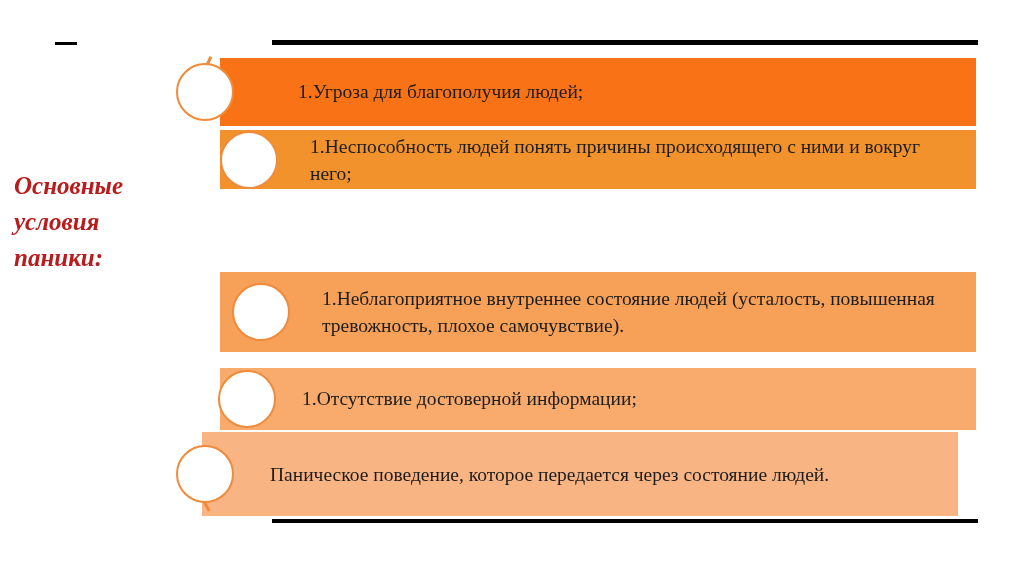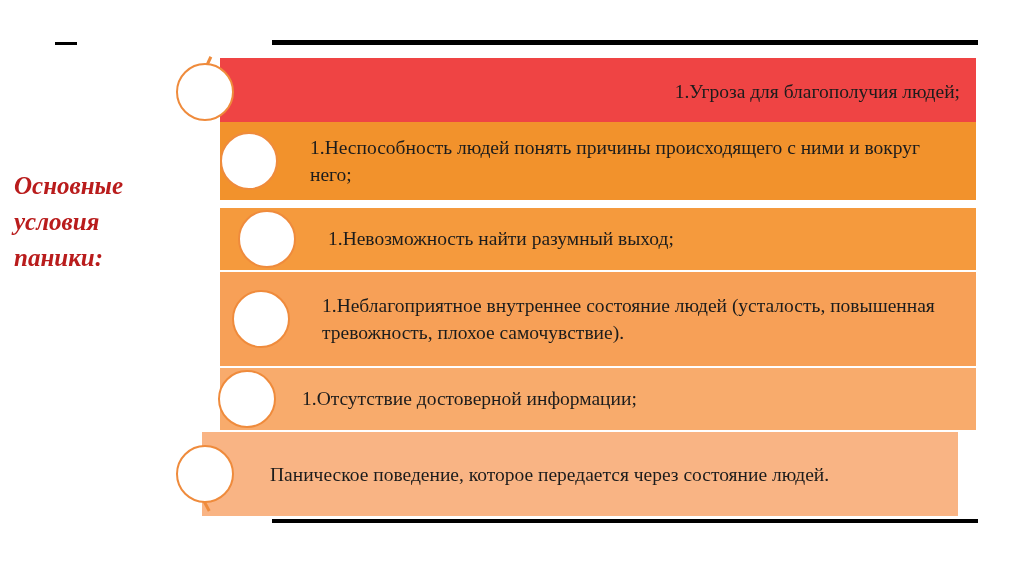--- a/index.html
+++ b/index.html
@@ -106,23 +106,23 @@
   .tail {
     position: absolute;
     width: 3px;
     height: 16px;
     background: #ef8b3c;
     z-index: 2;
   }
 
   
   .r1 { top: 0px;   height: 68px;  width: 800px; }
-  .r2 { top: 64px;  height: 78px;  width: 800px; }
+  .r2 { top: 72px;  height: 59px;  width: 800px; }
   .r3 { top: 150px; height: 62px;  width: 800px; }
-  .r4 { top: 214px; height: 94px;  width: 800px; }
+  .r4 { top: 214px; height: 80px;  width: 800px; }
   .r5 { top: 310px; height: 62px;  width: 800px; }
   .r6 { top: 374px; height: 84px;  width: 800px; }
 
   .b1 { width: 756px; background: #ee8c1c; }
   .b2 { width: 756px; background: #f2922c; }
   .b3 { width: 756px; background: #f59a3d; }
   .b4 { width: 756px; background: #f7a057; }
   .b5 { width: 756px; background: #f8ab6c; }
   .b6 { width: 756px; background: #f9b484; }
 
@@ -141,40 +141,34 @@
 
   <div class="dash-left"></div>
   <div class="rule-top"></div>
   <div class="rule-bottom"></div>
 
   <div class="side-title">Основные условия паники:</div>
 
   <div class="bars">
 
     <div class="row r1">
-      <div class="bar b1" style="background: #ef4444; justify-content: flex-end;">
+      <div class="bar b1" style="background: #f97316;">
         <div class="bar-text">1.Угроза для благополучия людей;</div>
       </div>
       <div class="tail" style="left:30px; top:-2px; transform:rotate(25deg);"></div>
       <div class="circle" style="border-color: rgb(239, 139, 60);"></div>
     </div>
 
     <div class="row r2">
       <div class="bar b2" style="background: rgb(242, 146, 44);">
         <div class="bar-text two-line">1.Неспособность людей понять причины происходящего с ними и вокруг него;</div>
       </div>
       <div class="circle" style="left: 44px; border-color: rgb(239, 139, 60);"></div>
     </div>
 
-    <div class="row r3">
-      <div class="bar b3" style="background: rgb(245, 154, 61);">
-        <div class="bar-text">1.Невозможность найти разумный выход;</div>
-      </div>
-      <div class="circle" style="left: 62px; border-color: rgb(239, 139, 60);"></div>
-    </div>
 
     <div class="row r4">
       <div class="bar b4" style="background: rgb(247, 160, 87);">
         <div class="bar-text three-line">1.Неблагоприятное внутреннее состояние людей (усталость, повышенная тревожность, плохое самочувствие).</div>
       </div>
       <div class="circle" style="left: 56px; border-color: rgb(239, 139, 60);"></div>
     </div>
 
     <div class="row r5">
       <div class="bar b5" style="background: rgb(248, 171, 108);">

